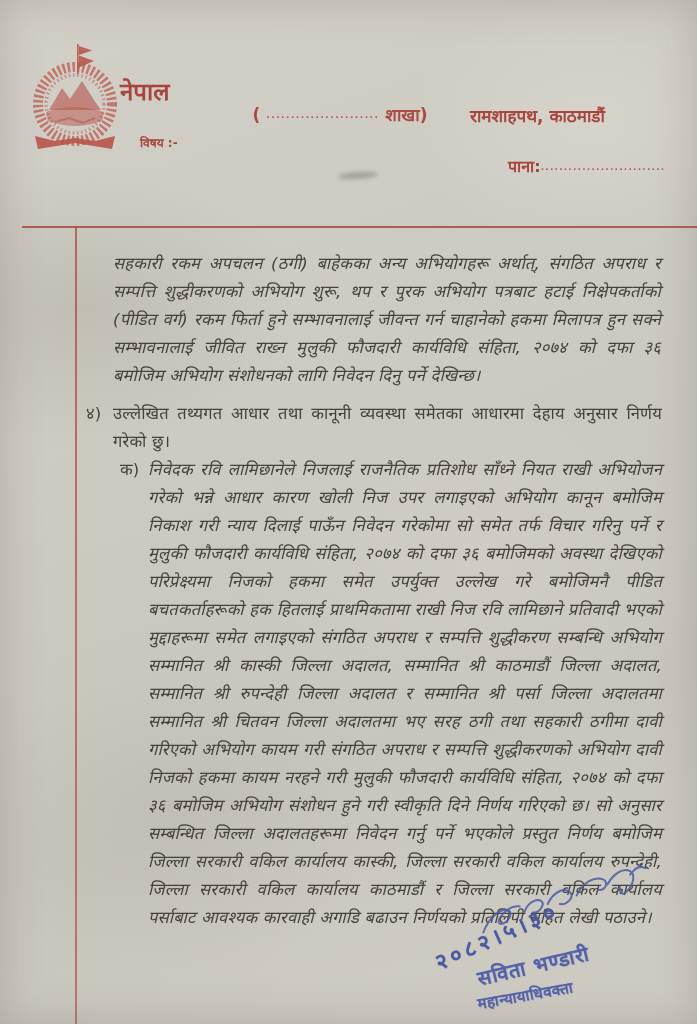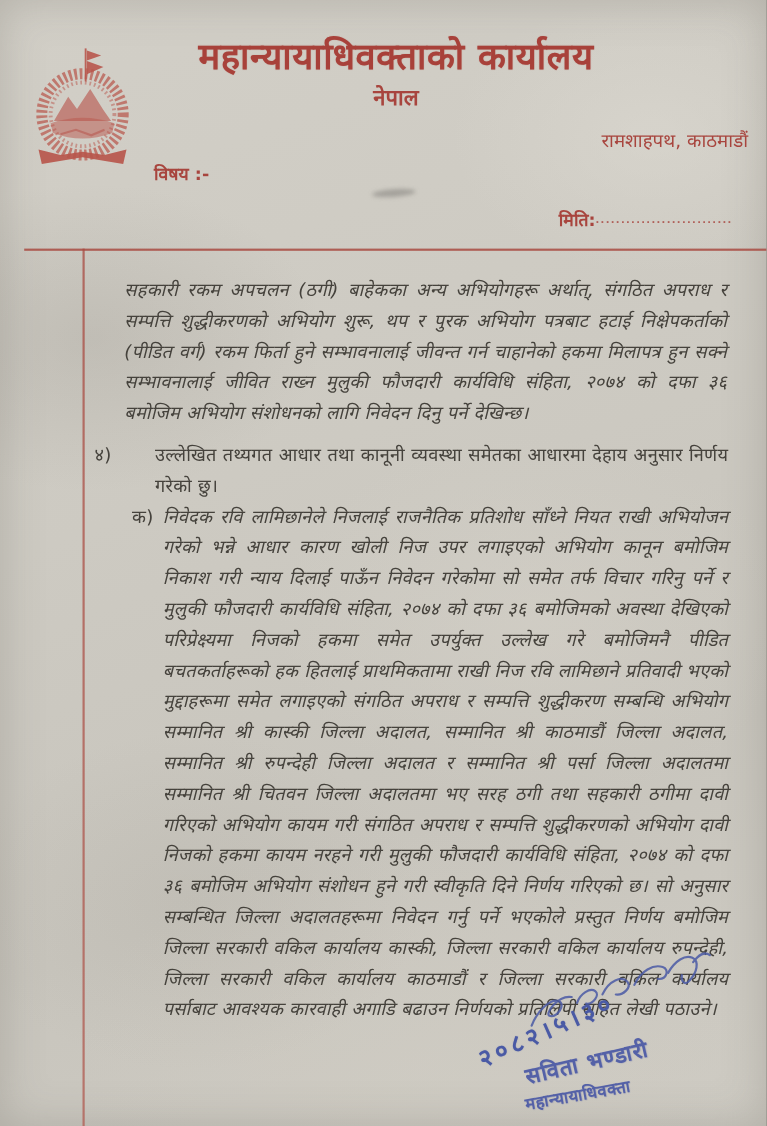--- a/index.html
+++ b/index.html
@@ -21,37 +21,37 @@
       linear-gradient(160deg,#d2cfc7 0%,#cdcac2 40%,#c8c5bd 70%,#cecbc3 100%);
     box-shadow:inset 0 0 40px rgba(90,86,78,0.25);
   }
   .hdr-office{
     position:absolute;left:120px;top:28px;width:480px;
     text-align:center;font-size:33px;font-weight:bold;color:#a8413a;
     letter-spacing:0.5px;text-shadow:0 0 1px rgba(168,65,58,0.4);
   }
   .hdr-country{
     position:absolute;left:120px;top:74px;width:480px;
-    text-align:center;font-size:20px;font-weight:bold;color:#a8453e;
+    font-size:24px;font-weight:bold;color:#a8453e;
   }
   .hdr-branch{
     position:absolute;left:200px;top:103px;width:280px;
     text-align:center;font-size:17px;font-weight:bold;color:#ab4a42;
     white-space:nowrap;
   }
   .hdr-branch .dots{
     font-size:9px;letter-spacing:1.5px;vertical-align:3px;opacity:0.85;
   }
   .hdr-address{
-    position:absolute;left:470px;top:116px;width:210px;
-    text-align:right;font-size:17px;font-weight:normal;color:#a8453e;
+    position:absolute;left:470px;top:104px;width:210px;
+    text-align:left;font-size:17px;font-weight:bold;color:#a8453e;
   }
   .subject{
-    position:absolute;left:140px;top:147px;
-    font-size:16px;font-weight:bold;color:#a8453e;
+    position:absolute;left:140px;top:134px;
+    font-size:12px;font-weight:bold;color:#a8453e;
   }
   .meta-row{
     position:absolute;left:508px;width:175px;
     font-size:16px;font-weight:bold;color:#a8453e;white-space:nowrap;
   }
   .meta-row .dots{font-size:9px;letter-spacing:1.2px;vertical-align:2px;opacity:0.8;}
   .doc-title{
     position:absolute;left:235px;top:182px;width:250px;
     text-align:center;font-size:27px;font-weight:bold;color:#a23c36;
     text-shadow:0 0 1px rgba(162,60,54,0.5);
@@ -72,21 +72,21 @@
   .bodytext{
     position:absolute;
     color:#45423c;
     font-size:16.5px;line-height:28px;
     text-align:justify;
     letter-spacing:0.2px;
   }
   .para1{left:113px;top:250px;width:548px;font-style:italic;}
   .item4{left:86px;top:400px;width:576px;display:flex;}
   .item4 .num{flex:0 0 27px;}
-  .item4 .txt{flex:1;text-align:justify;margin-left:28px;}
+  .item4 .txt{flex:1;text-align:justify;}
   .itemka{left:120px;top:456px;width:542px;display:flex;}
   .itemka .num{flex:0 0 28px;}
   .itemka .txt{flex:1;text-align:justify;font-style:italic;}
   .signature-scribble{
     position:absolute;left:468px;top:876px;width:185px;height:58px;
     transform:rotate(-9deg);
   }
   .hw-date{
     position:absolute;left:438px;top:898px;width:230px;height:90px;
     font-size:22px;color:#4a5aa5;
@@ -132,30 +132,34 @@
         <path d="M24 72 L37 50 L45 61 L57 43 L69 62 L76 72 Z" opacity="0.62"></path>
         <path d="M21 74 Q50 64 79 74 L77 83 Q50 93 23 83 Z" opacity="0.5"></path>
         <path d="M30 84 L44 80 L58 85 L70 80" stroke="#b5463c" stroke-width="2" fill="none" opacity="0.55"></path>
       </g>
       <g fill="#b5463c" opacity="0.92">
         <path d="M10 98 L30 103 L50 100 L70 103 L90 98 L87 111 L50 105 L13 111 Z"></path>
       </g>
     </svg>
   </div>
 
-  <div class="hdr-office">महान्यायाधिवक्ताको कार्यालय</div>
   <div class="hdr-country">नेपाल</div>
 
+  <div class="hdr-branch">
+    <span>(</span>
+    <span class="dots">.......................</span>
+    <span>शाखा)</span>
+  </div>
 
   <div class="hdr-address">रामशाहपथ, काठमाडौं</div>
 
   <div class="subject">विषय :-</div>
 
-  <div class="meta-row" style="top:188px;">
-    <span>मिति:</span><span class="dots">...........................</span>
+  <div class="meta-row" style="top:155px;">
+    <span>पाना:</span><span class="dots">...........................</span>
   </div>
 
   <div class="smudge"></div>
 
   <div class="hline"></div>
   <div class="vline"></div>
 
   <div class="bodytext para1">सहकारी रकम अपचलन (ठगी) बाहेकका अन्य अभियोगहरू अर्थात्, संगठित अपराध र सम्पत्ति शुद्धीकरणको अभियोग  शुरू, थप र पुरक अभियोग पत्रबाट हटाई निक्षेपकर्ताको (पीडित वर्ग) रकम फिर्ता हुने सम्भावनालाई जीवन्त गर्न चाहानेको हकमा मिलापत्र हुन सक्ने सम्भावनालाई जीवित राख्न मुलुकी फौजदारी कार्यविधि संहिता, २०७४ को दफा ३६ बमोजिम अभियोग संशोधनको लागि निवेदन दिनु पर्ने देखिन्छ।</div>
 
   <div class="bodytext item4">

